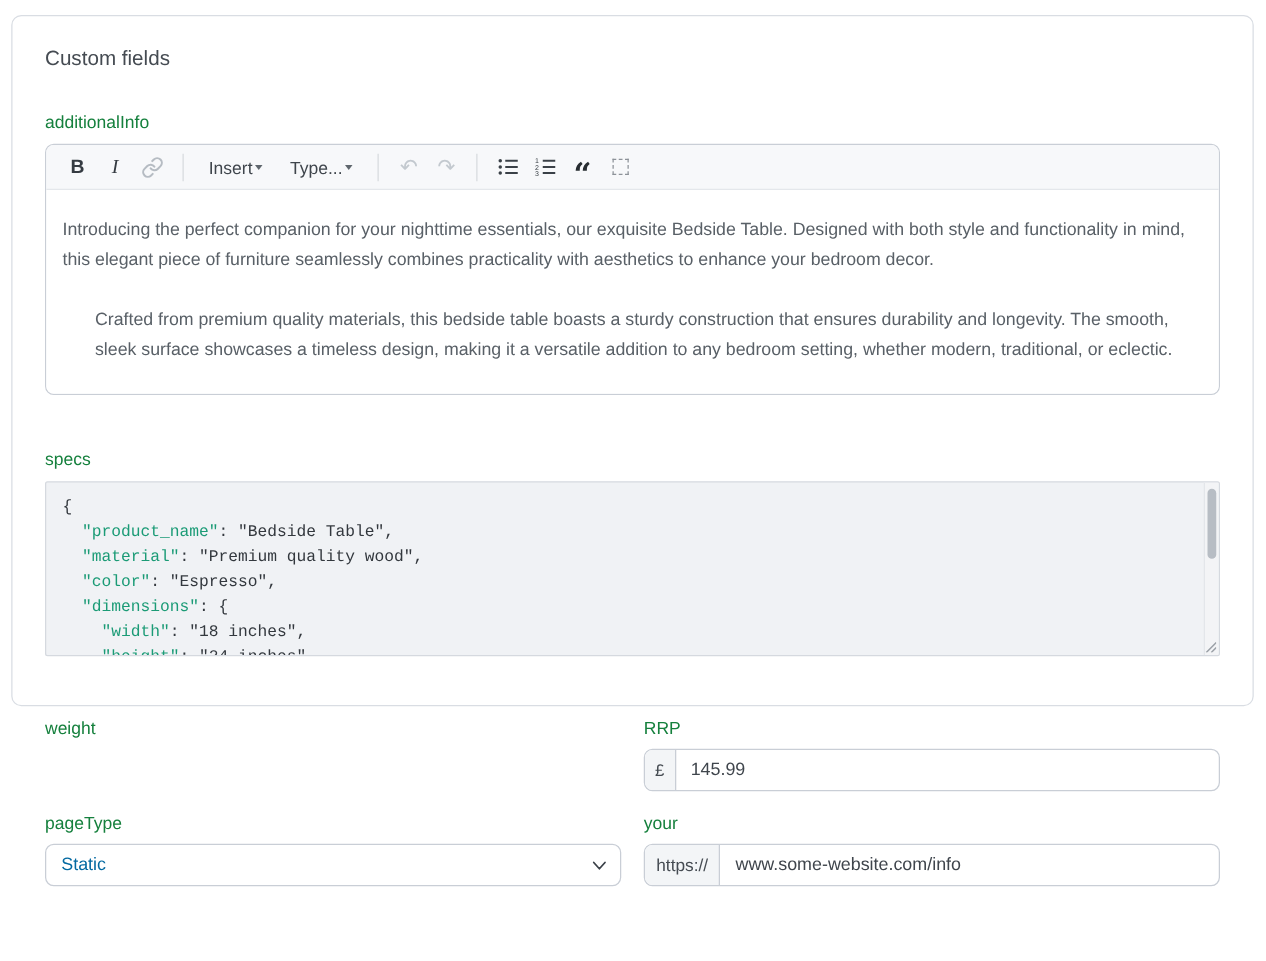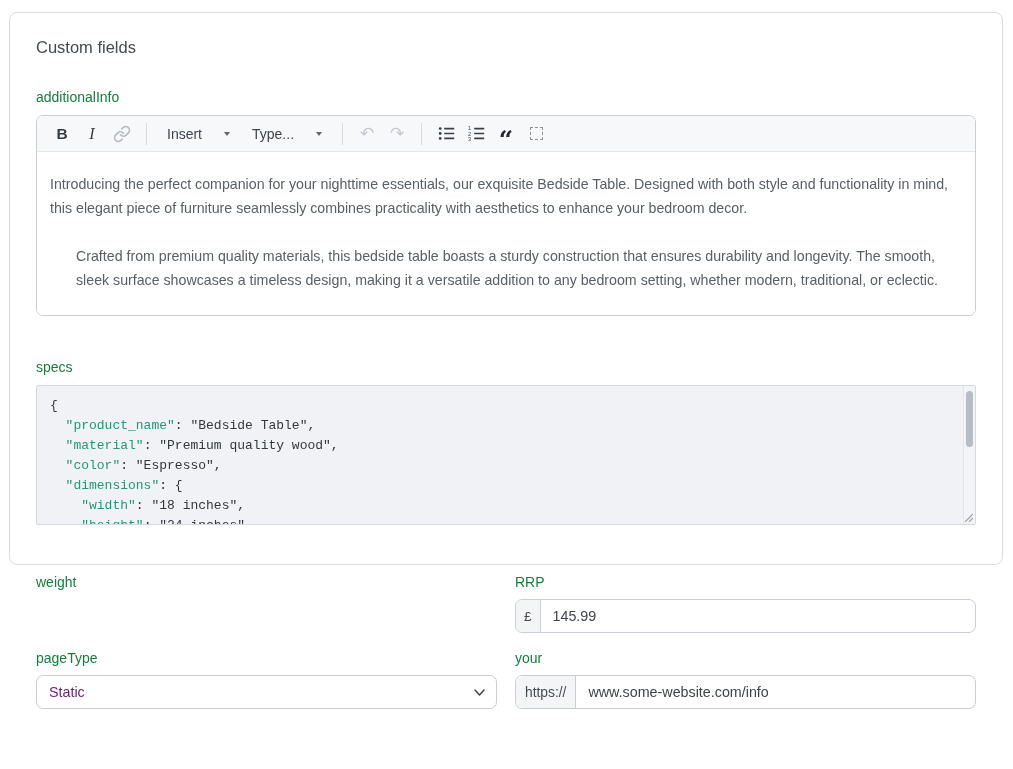--- a/index.html
+++ b/index.html
@@ -34,21 +34,21 @@
   }
   .tb-btn {
     min-width:26px; height:26px; display:flex; align-items:center; justify-content:center;
     border-radius:4px; cursor:pointer; margin:0 2px; color:#353b42;
   }
   .tb-bold { font-weight:700; font-size:15.5px; }
   .tb-italic { font-family:"Liberation Serif", serif; font-style:italic; font-size:16px; }
   .tb-disabled { color:#c3c9cf; }
   .tb-sep { width:1px; height:22px; background:#d7dade; margin:0 9px; flex:0 0 1px; }
   .tb-dd {
-    display:flex; align-items:center; gap:22px; font-size:14px; color:#3f454c;
+    display:flex; align-items:center; gap:2px; font-size:14px; color:#3f454c;
     padding:0 8px; height:26px; border-radius:4px; cursor:pointer; margin:0 3px;
   }
   .caret {
     width:0; height:0; border-left:3.5px solid transparent; border-right:3.5px solid transparent;
     border-top:4px solid #5f666d;
   }
   .tb-undo, .tb-redo { font-size:17px; line-height:17px; }
   .tb-quote {
     font-family:"DejaVu Serif", serif; font-weight:700; font-size:25px;
     color:#272c31; line-height:8px; padding-top:12px;
@@ -105,21 +105,21 @@
   }
   .addon-right { border-left:1px solid #c9ced6; padding:0 6px; }
   .addon-left  { border-right:1px solid #c9ced6; padding:0 8px; }
   .addon-proto { padding:0 9px; font-size:13.8px; }
 
   .select-wrap { position:relative; height:34px; }
   .select-wrap select {
     appearance:none; -webkit-appearance:none; width:100%; height:34px;
     border:1px solid #c9ced6; border-radius:7px; background:#fff;
     padding:0 30px 0 12px; font-family:"Liberation Sans", sans-serif;
-    font-size:14.3px; color:#701a75; outline:none;
+    font-size:14.3px; color:#0369a1; outline:none;
   }
   .select-chevron { position:absolute; right:11px; top:11px; pointer-events:none; }
 </style>
 </head>
 <body>
 
 <div class="card">
   <div class="card-inner">
 
     <h2 class="page-title">Custom fields</h2>

